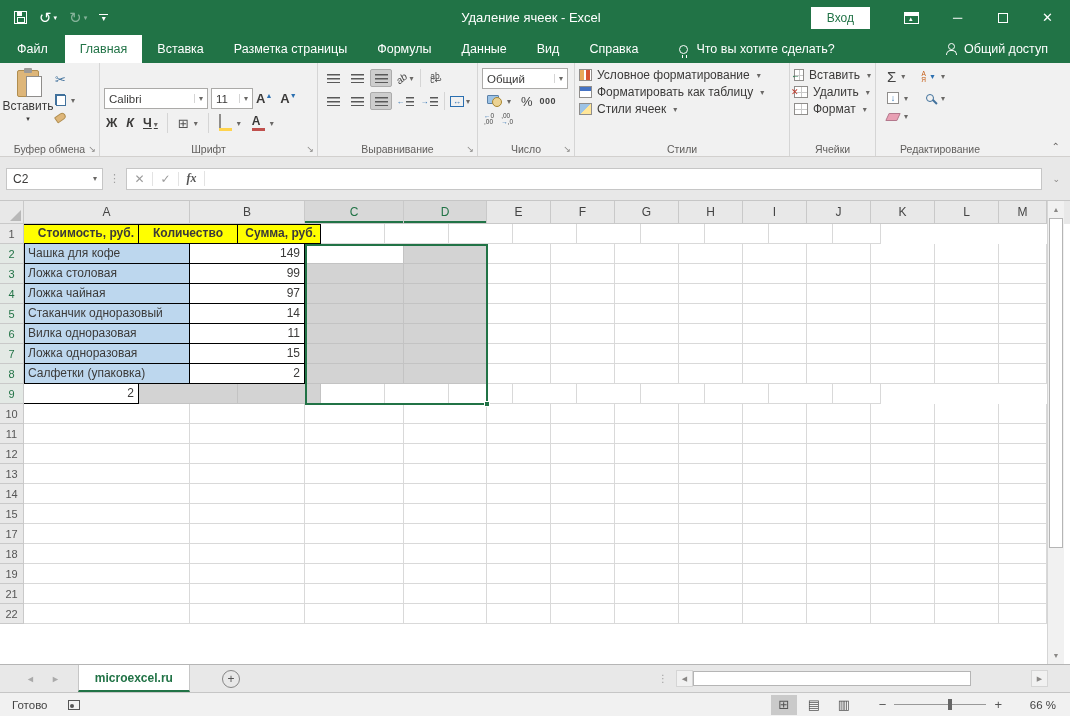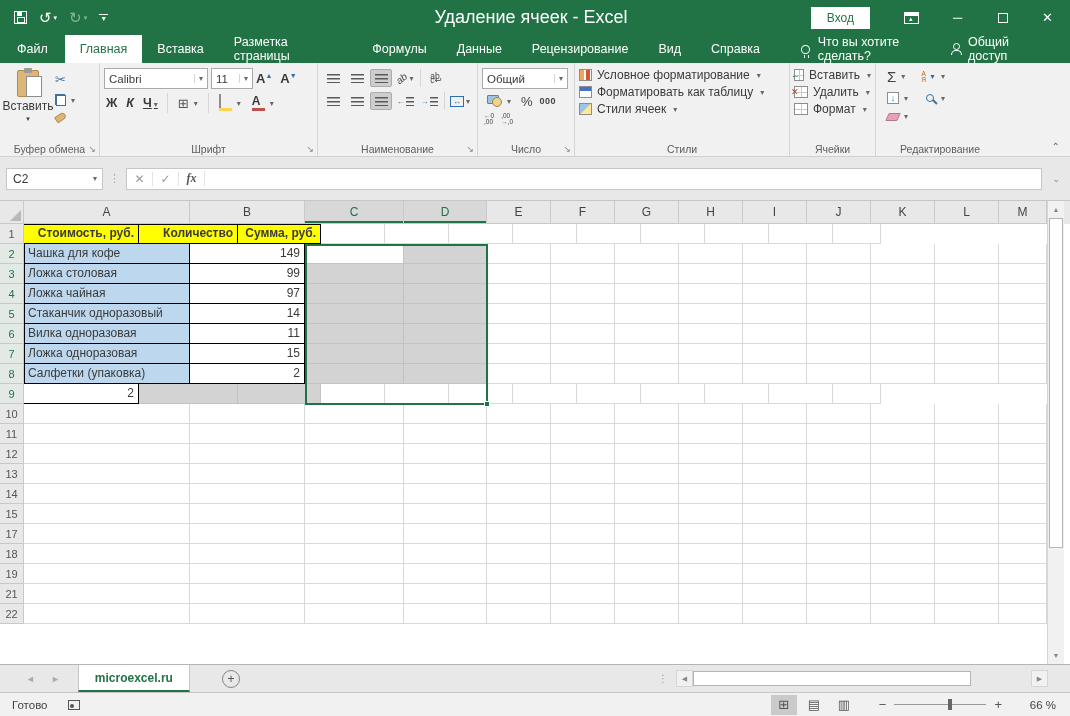--- a/index.html
+++ b/index.html
@@ -12,21 +12,21 @@
   .qat { display:flex; align-items:center; gap:12px; padding-left:14px; }
   .ico-save { width:13px; height:13px; border:1.5px solid #fff; position:relative; }
   .ico-save::before { content:""; position:absolute; top:0; left:2px; width:5px; height:4px; background:#fff; }
   .ico-save::after { content:""; position:absolute; bottom:0; left:2px; width:6px; height:4px; border:1px solid #fff; }
   .qbtn { display:flex; align-items:center; gap:2px; cursor:default; }
   .arrglyph { font-size:15px; line-height:1; }
   .tinycaret { font-size:7px; }
   .dim { opacity:.45; }
   .qat-custom { display:flex; flex-direction:column; align-items:center; line-height:4px; font-size:8px; }
   .qat-custom .bar { width:9px; border-top:1px solid #fff; margin-bottom:2px; }
-  .win-title { position:absolute; left:0; right:8px; text-align:center; font-size:18px; pointer-events:none; }
+  .win-title { position:absolute; left:0; right:8px; text-align:center; font-size:13px; pointer-events:none; }
   .tb-right { margin-left:auto; display:flex; align-items:center; height:100%; }
   .signin-btn { background:#fff; color:#217346; font-size:12px; padding:4px 16px; margin-right:18px; cursor:default; }
   .ico-ribbonopts { width:15px; height:12px; border:1px solid #fff; position:relative; margin:0 16px; }
   .ico-ribbonopts::before { content:""; position:absolute; top:0; left:0; right:0; height:3px; background:#fff; }
   .ico-ribbonopts::after { content:"▴"; position:absolute; top:2px; left:4px; font-size:7px; color:#fff; }
   .winbtn { width:45px; height:35px; display:flex; align-items:center; justify-content:center; font-size:13px; }
   .winbtn .sq { width:10px; height:10px; border:1px solid #fff; }
 
   
   .tabrow { position:absolute; top:35px; left:0; width:100%; height:28px; background:#217346; display:flex; align-items:stretch; color:#fff; font-size:12.5px; }
@@ -55,21 +55,21 @@
   .ico-clipboard::after { content:""; position:absolute; right:-4px; top:5px; width:14px; height:19px; background:#fff; border:1px solid #8f8d8b; }
   .clip-col { display:flex; flex-direction:column; gap:4px; padding-top:5px; }
   .ico-scissors { color:#41719c; font-size:13px; line-height:1; }
   .ico-copy { position:relative; width:11px; height:12px; }
   .ico-copy::before, .ico-copy::after { content:""; position:absolute; width:8px; height:9px; background:#fff; border:1px solid #41719c; }
   .ico-copy::before { top:0; left:0; } .ico-copy::after { bottom:0; right:0; }
   .ico-brush { width:11px; height:7px; background:#deb679; border:1px solid #b08d4e; transform:rotate(-35deg); border-radius:1px 4px 4px 1px; }
   .g-font { width:218px; display:flex; flex-direction:column; gap:4px; padding-top:5px; }
   .combo { background:#fff; border:1px solid #abaaa8; height:21px; display:flex; align-items:center; padding:0 4px; font-size:11.5px; }
   .combo .dd-arrow { margin-left:auto; font-size:8px; color:#6a6866; border-left:1px solid #d5d5d5; padding-left:4px; }
-  .fontrow1 { display:flex; gap:3px; align-items:center; }
+  .fontrow1 { display:flex; gap:3px; align-items:center;margin-top:20px; }
   .fontrow2 { display:flex; gap:5px; align-items:center; }
   .grow-font { font-size:13px; font-weight:bold; position:relative; padding-right:5px; }
   .grow-font sup { font-size:7px; color:#2b6fb0; }
   .fmt-letter { font-size:12.5px; font-weight:bold; padding:0 2px; }
   .it { font-style:italic; } .un { text-decoration:underline; }
   .ico-borders { font-size:13px; color:#555; line-height:1; }
   .ico-bucket { width:12px; height:8px; background:#dbe9f5; border:1px solid #8f8d8b; transform:skewX(-10deg); position:relative; }
   .colorbar { display:block; width:13px; height:3px; margin-top:1px; }
   .bar-yellow { background:#ffd34d; } .bar-red { background:#c0504d; }
   .fcolA { font-size:12px; font-weight:bold; line-height:10px; text-align:center; }
@@ -209,21 +209,20 @@
     </div>
   </div>
 
   <div class="tabrow">
     <span class="rtab filetab">Файл</span>
     <span class="rtab active">Главная</span>
     <span class="rtab">Вставка</span>
     <span class="rtab">Разметка страницы</span>
     <span class="rtab">Формулы</span>
     <span class="rtab">Данные</span>
-    <span class="rtab">Рецензирование</span>
     <span class="rtab">Вид</span>
     <span class="rtab">Справка</span>
     <span class="tellme">
       <span class="ico-bulb"></span>
       <span>Что вы хотите сделать?</span>
     </span>
     <span class="share">
       <span class="ico-person"></span>
       <span>Общий доступ</span>
     </span>
@@ -317,21 +316,21 @@
             <span class="ico-indent">←<span class="bars" style="width:8px"></span></span>
           </span>
         <span class="albtn">
             <span class="ico-indent">→<span class="bars" style="width:8px"></span></span>
           </span>
         <span class="vsep"></span>
         <span class="albtn dd">
             <span class="ico-merge">↔</span>
           </span>
       </div>
-      <span class="rlabel">Наименование</span>
+      <span class="rlabel">Выравнивание</span>
       <span class="rlauncher">↘</span>
     </div>
 
     <div class="rgroup g-num">
       <span class="combo" style="width:86px">
           <span>Общий</span>
           <span class="dd-arrow">▾</span>
         </span>
       <div class="numrow">
         <span class="rb dd">
@@ -446,21 +445,21 @@
         <div class="colh" style="width: 64px;">I</div>
         <div class="colh" style="width: 64px;">J</div>
         <div class="colh" style="width: 64px;">K</div>
         <div class="colh" style="width: 64px;">L</div>
         <div class="colh" style="width: 48px;">M</div>
       </div>
     <div id="grid-rows">
         <div class="grow">
           <div class="rowh">1</div>
           <div class="cell tcell yellow right bt" style="width: 115px;">Стоимость, руб.</div>
-          <div class="cell tcell yellow right bt" style="width: 99px;">Количество</div>
+          <div class="cell tcell yellow right bt" style="width: 99px; text-align: center;">Количество</div>
           <div class="cell tcell yellow right bt" style="width: 83px;">Сумма, руб.</div>
           <div class="cell ecell" style="width: 64px;"></div>
           <div class="cell ecell" style="width: 64px;"></div>
           <div class="cell ecell" style="width: 64px;"></div>
           <div class="cell ecell" style="width: 64px;"></div>
           <div class="cell ecell" style="width: 64px;"></div>
           <div class="cell ecell" style="width: 64px;"></div>
           <div class="cell ecell" style="width: 64px;"></div>
           <div class="cell ecell" style="width: 64px;"></div>
           <div class="cell ecell" style="width: 48px;"></div>

